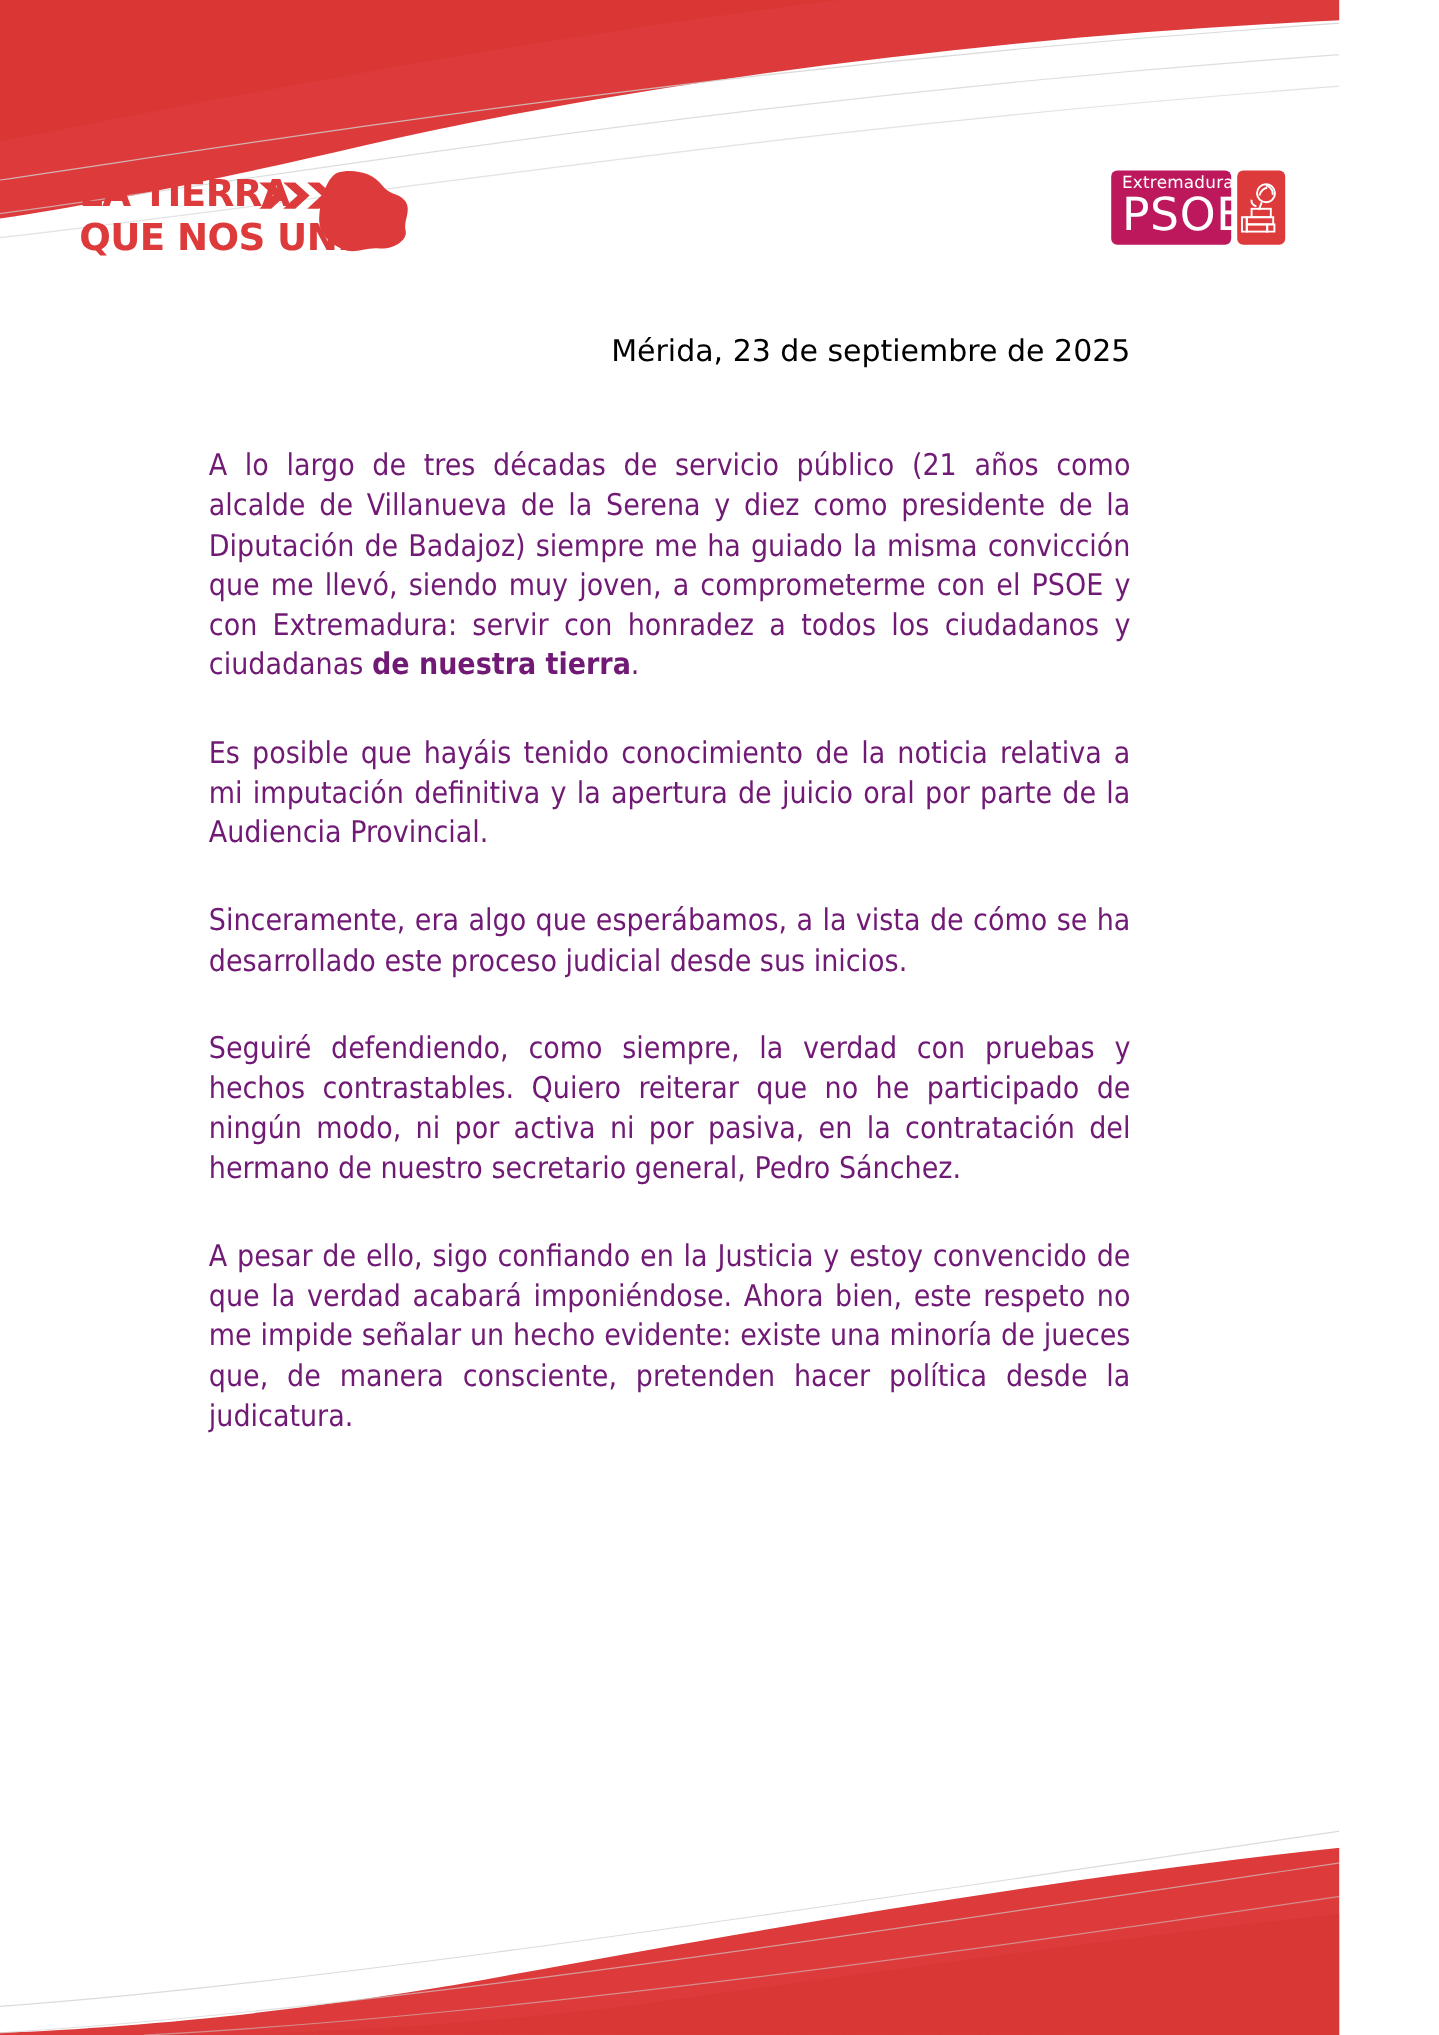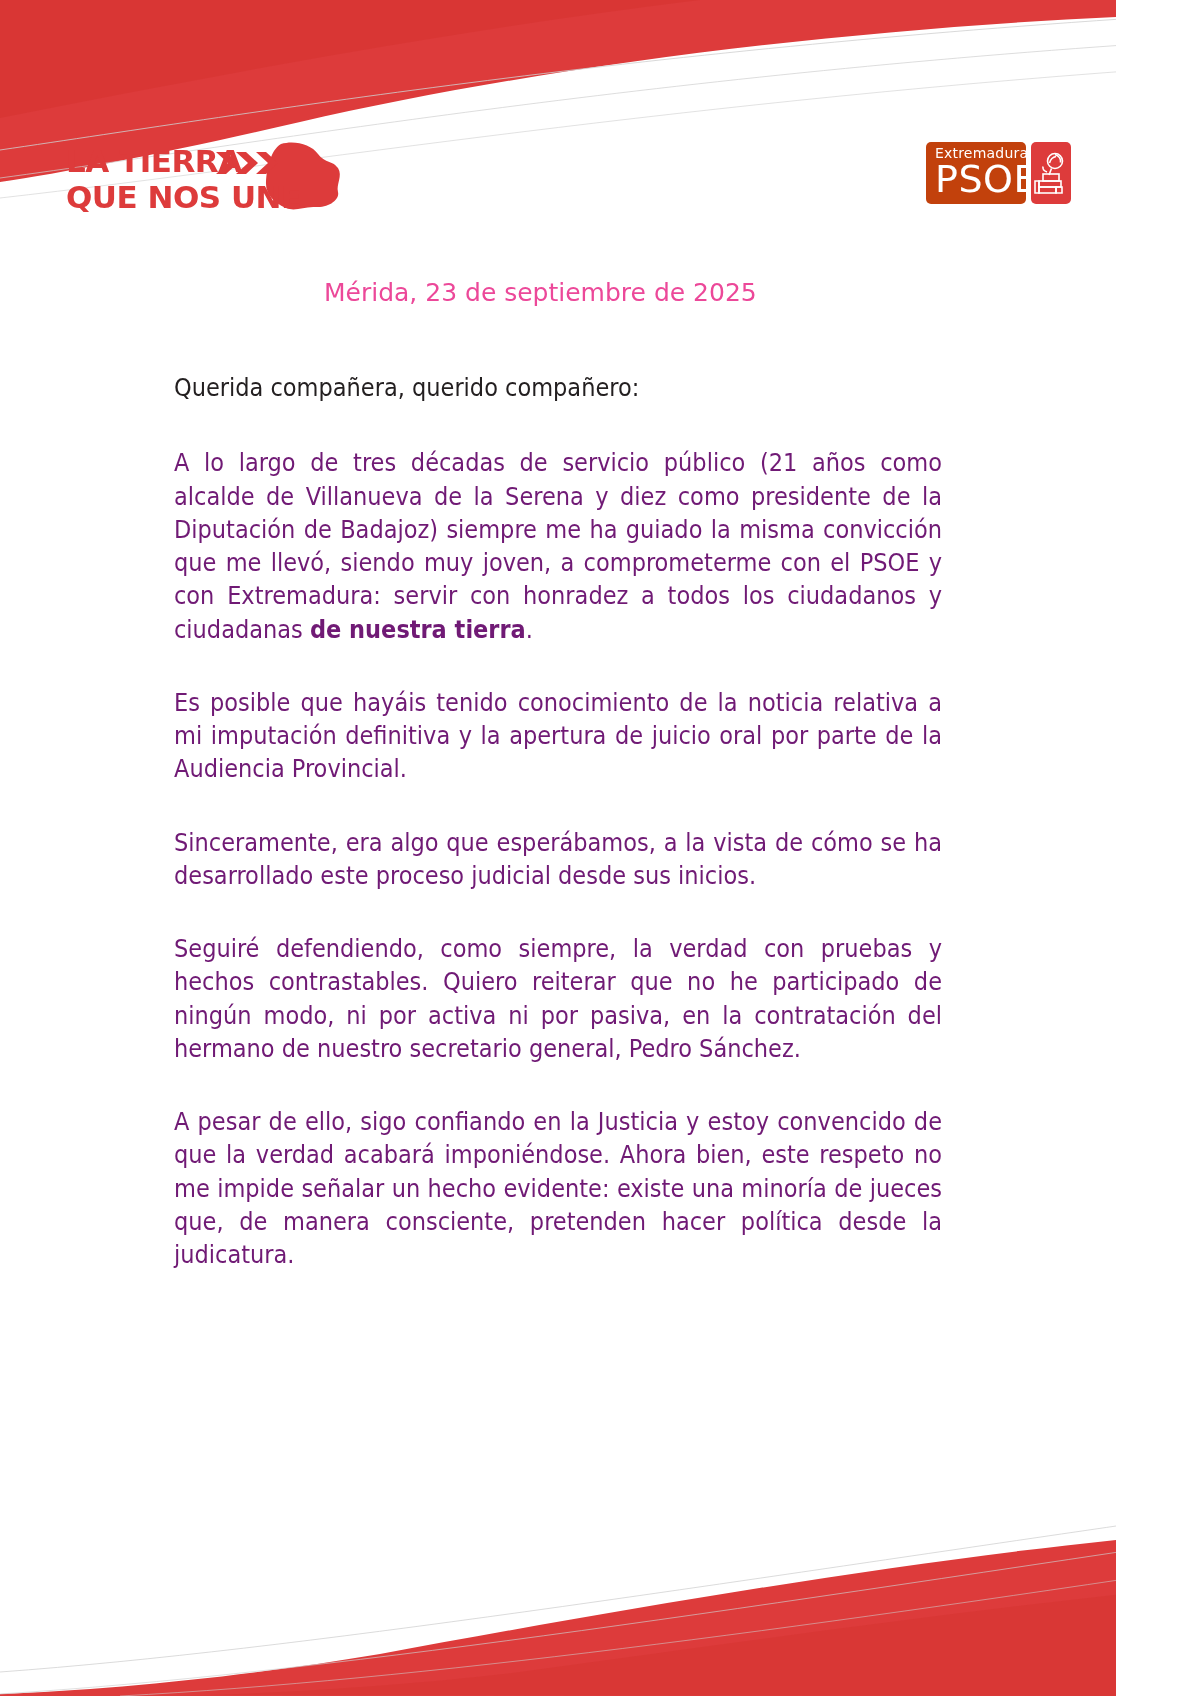--- a/index.html
+++ b/index.html
@@ -48,21 +48,21 @@
   .psoe-logo {
     position: absolute;
     right: 133px;
     top: 10px;
     width: 140px;
     height: 62px;
     display: flex;
     align-items: stretch;
   }
   .psoe-box {
-    background: #c2410c;
+    background: #be185d;
     border-radius: 5px;
     padding: 5px 9px 6px 9px;
     display: flex;
     flex-direction: column;
     justify-content: center;
     align-items: flex-start;
     min-width: 82px;
   }
   .psoe-extremadura {
     color: #ffffff;
@@ -90,23 +90,23 @@
   }
 
   
   .letter {
     position: absolute;
     left: 174px;
     top: 278px;
     width: 768px;
   }
   .date {
-    text-align: left;
+    text-align: right;
     font-size: 25px;
-    color: #ec4899;
+    color: #000000;
     margin: 0 0 64px 0;
     font-family: "DejaVu Sans", "Liberation Sans", sans-serif;
     padding-left: 150px;
   }
   .salutation {
     font-size: 25px;
     color: #231f20;
     margin: 0 0 42px 0;
     line-height: 1.33;
   }
@@ -181,21 +181,20 @@
           </g>
         </svg>
       </div>
     </div>
   </div>
 
   <div class="letter">
 
     <div class="date">Mérida, 23 de septiembre de 2025</div>
 
-    <div class="salutation">Querida compañera, querido compañero:</div>
 
     <p class="para"><span>A lo largo de tres décadas de servicio público (21 años como alcalde de Villanueva de la Serena y diez como presidente de la Diputación de Badajoz) siempre me ha guiado la misma convicción que me llevó, siendo muy joven, a comprometerme con el PSOE y con Extremadura: servir con honradez a todos los ciudadanos y ciudadanas </span><b>de nuestra tierra</b><span>.</span></p>
 
 
     <p class="para">Es posible que hayáis tenido conocimiento de la noticia relativa a mi imputación definitiva y la apertura de juicio oral por parte de la Audiencia Provincial.</p>
 
     <p class="para">Sinceramente, era algo que esperábamos, a la vista de cómo se ha desarrollado este proceso judicial desde sus inicios.</p>
 
     <p class="para">Seguiré defendiendo, como siempre, la verdad con pruebas y hechos contrastables. Quiero reiterar que no he participado de ningún modo, ni por activa ni por pasiva, en la contratación del hermano de nuestro secretario general, Pedro Sánchez.</p>
 

